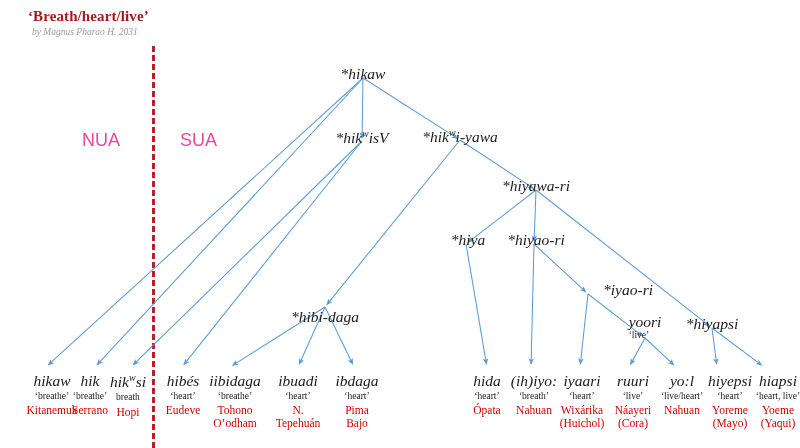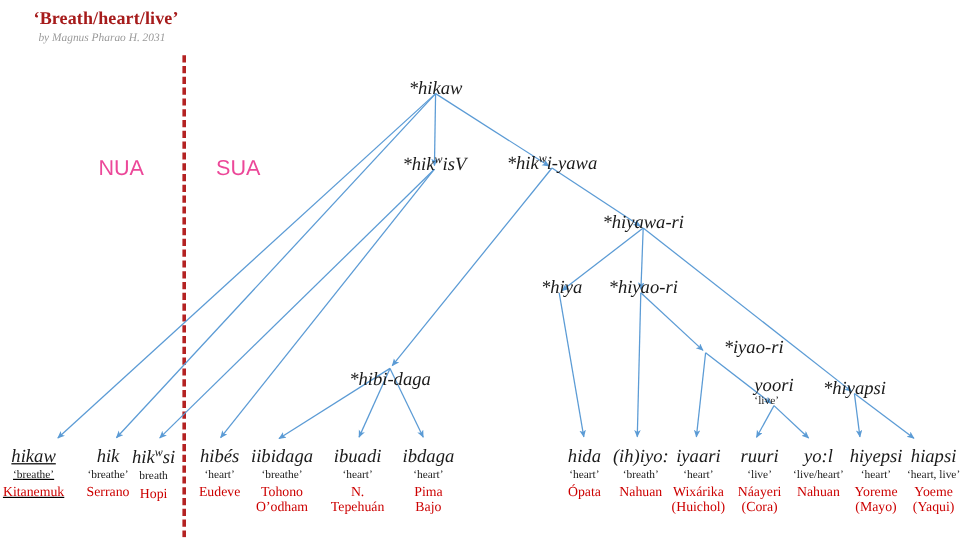--- a/index.html
+++ b/index.html
@@ -184,21 +184,21 @@
       <div class="proto-node" style="left: 460px; top: 127px;"><span>*hik<span class="sup">w</span>i-yawa</span></div>
       <div class="proto-node" style="left: 536px; top: 177px;"><span>*hiyawa-ri</span></div>
       <div class="proto-node" style="left: 325px; top: 308px;"><span>*hibi-daga</span></div>
       <div class="proto-node" style="left: 468px; top: 231px;"><span>*hiya</span></div>
       <div class="proto-node" style="left: 536px; top: 231px;"><span>*hiyao-ri</span></div>
       <div class="proto-node" style="left: 592px; top: 281px; margin-left: 36px;"><span>*iyao-ri</span></div>
       <div class="proto-node" style="left: 645px; top: 313px;"><span>yoori</span><span class="proto-gloss">‘live’</span></div>
       <div class="proto-node" style="left: 712px; top: 315px;"><span>*hiyapsi</span></div>
     </div>
   <div id="leaf-layer">
-      <div class="leaf" style="left: 28px; top: 372px; text-decoration: underline;">
+      <div class="leaf" style="left: 52px; top: 372px;">
         <span class="leaf-form">hikaw</span>
         <span class="leaf-gloss">‘breathe’</span>
         <span class="leaf-lang">Kitanemuk</span>
       </div>
       <div class="leaf" style="left: 90px; top: 372px;">
         <span class="leaf-form">hik</span>
         <span class="leaf-gloss">‘breathe’</span>
         <span class="leaf-lang">Serrano</span>
       </div>
       <div class="leaf" style="left: 128px; top: 372px;">

